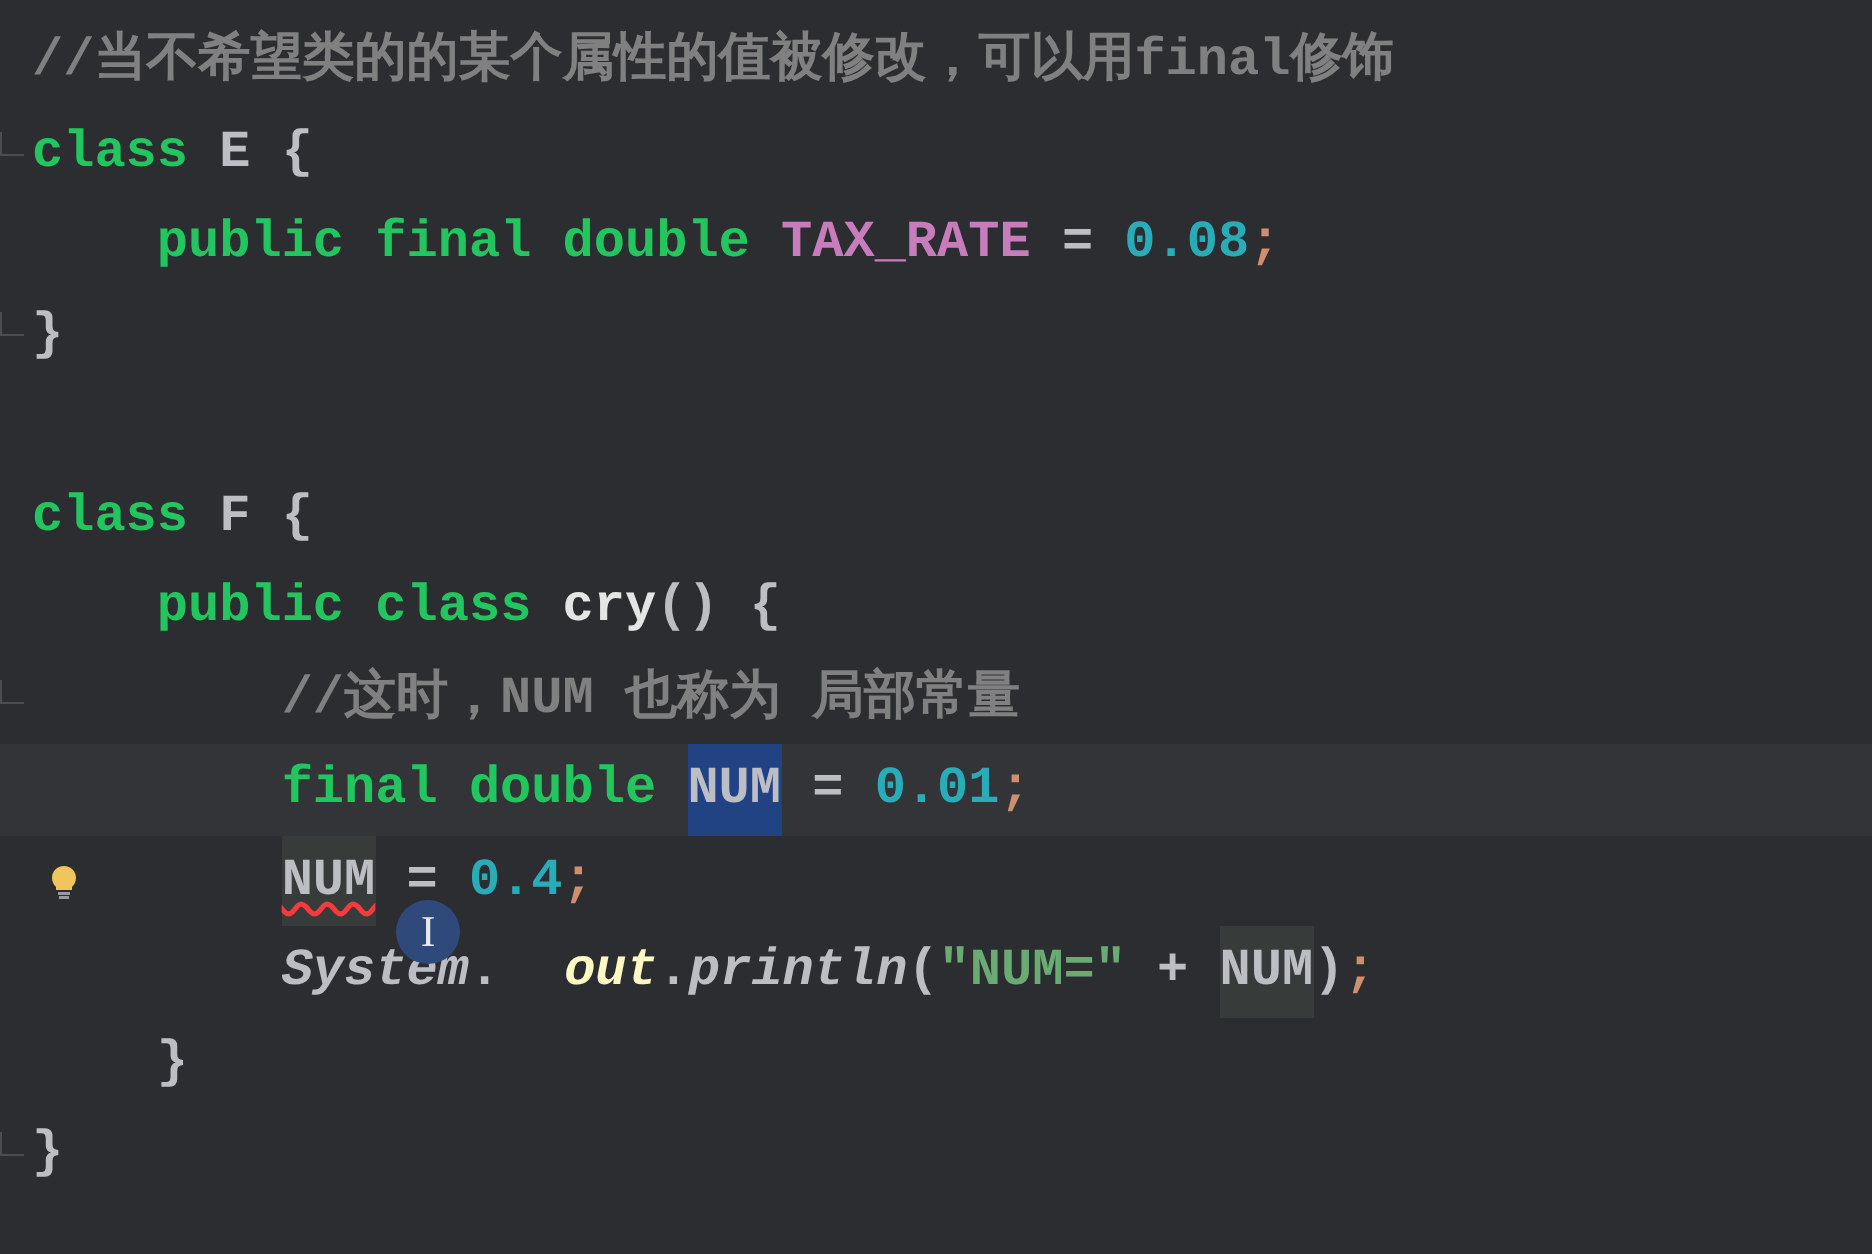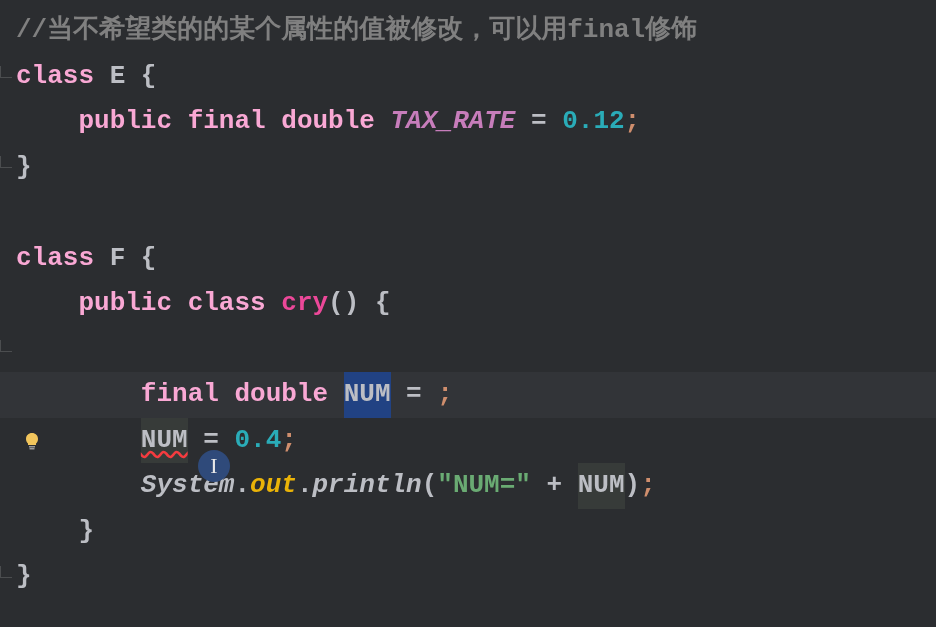--- a/index.html
+++ b/index.html
@@ -37,27 +37,27 @@
       height: 45.5px;
       display: flex;
       align-items: flex-end;
     }
     .line.active {
       background: #323438;
       margin-left: -16px;
       padding-left: 16px;
     }
     .comment { color: #808080; }
-    .keyword { color: #f9a8d4; }
+    .keyword { color: #22c55e; }
     .class-name { color: #bcbec4; }
-    .method-name { color: #ec4899; }
+    .method-name { color: #e5e5e5; }
     .number { color: #2aacb8; }
     .string { color: #6aab73; }
-    .field-name { color: #c77dbb; font-style: italic; }
-    .static-field { color: #eab308; font-style: italic; }
+    .field-name { color: #c77dbb; }
+    .static-field { color: #fef9c3; font-style: italic; margin-left: 32px; }
     .var-name { color: #bcbec4; font-style: italic; }
     .paren { color: #bcbec4; }
     .brace { color: #bcbec4; }
     .semi { color: #cf8e6d; }
     .operator { color: #bcbec4; }
     .dot { color: #bcbec4; }
     
     .highlight-num {
       background: #214283;
       color: #bcbec4;
@@ -130,34 +130,34 @@
 </div>
 
 <div class="cursor-icon"></div>
 
 <div class="code-area">
 
   <div class="line"><span class="comment">//当不希望类的的某个属性的值被修改，可以用final修饰</span></div>
 
   <div class="line"><span class="keyword">class</span><span> </span><span class="class-name">E</span><span> </span><span class="brace">{</span></div>
 
-  <div class="line"><span>    </span><span class="keyword">public</span><span> </span><span class="keyword">final</span><span> </span><span class="keyword">double</span><span> </span><span class="field-name">TAX_RATE</span><span> </span><span class="operator">=</span><span> </span><span class="number">0.12</span><span class="semi">;</span></div>
+  <div class="line"><span>    </span><span class="keyword">public</span><span> </span><span class="keyword">final</span><span> </span><span class="keyword">double</span><span> </span><span class="field-name">TAX_RATE</span><span> </span><span class="operator">=</span><span> </span><span class="number">0.08</span><span class="semi">;</span></div>
 
   <div class="line"><span class="brace">}</span></div>
 
   <div class="line"></div>
 
 
   <div class="line"><span class="keyword">class</span><span> </span><span class="class-name">F</span><span> </span><span class="brace">{</span></div>
 
   <div class="line"><span>    </span><span class="keyword">public</span><span> </span><span class="keyword">class</span><span> </span><span class="method-name">cry</span><span class="paren">(</span><span class="paren">)</span><span> </span><span class="brace">{</span></div>
 
-  <div class="line"><span>        </span></div>
+  <div class="line"><span>        </span><span class="comment">//这时，NUM 也称为 局部常量</span></div>
 
-  <div class="line active"><span>        </span><span class="keyword">final</span><span> </span><span class="keyword">double</span><span> </span><span class="highlight-num">NUM</span><span> </span><span class="operator">=</span><span> </span><span class="semi">;</span></div>
+  <div class="line active"><span>        </span><span class="keyword">final</span><span> </span><span class="keyword">double</span><span> </span><span class="highlight-num">NUM</span><span> </span><span class="operator">=</span><span> </span><span class="number">0.01</span><span class="semi">;</span></div>
 
   <div class="line"><span>        </span><span class="highlight-num-gray error-underline">NUM</span><span> </span><span class="operator">=</span><span> </span><span class="number">0.4</span><span class="semi">;</span></div>
 
   <div class="line"><span>        </span><span class="var-name">System</span><span class="dot">.</span><span class="static-field">out</span><span class="dot">.</span><span class="var-name">println</span><span class="paren">(</span><span class="string">"NUM="</span><span> </span><span class="operator">+</span><span> </span><span class="highlight-num-gray">NUM</span><span class="paren">)</span><span class="semi">;</span></div>
 
   <div class="line"><span>    </span><span class="brace">}</span></div>
 
   <div class="line"><span class="brace">}</span></div>
 
 </div>

